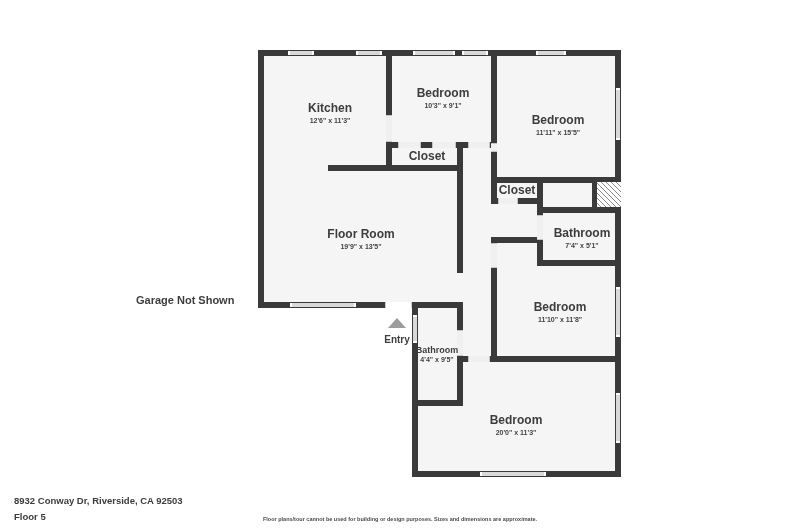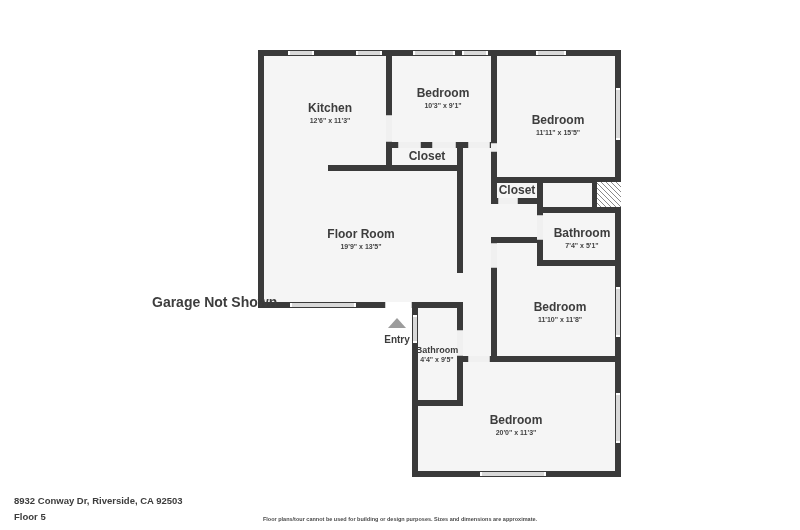--- a/index.html
+++ b/index.html
@@ -24,21 +24,21 @@
   }
   .room-label{position:absolute;transform:translate(-50%,-50%);text-align:center;white-space:nowrap;}
   .rn{font-size:12px;font-weight:700;line-height:1.15;color:#3d3d3d;}
   .rd{font-size:7px;font-weight:600;line-height:1.3;color:#434343;}
   .entry-label{position:absolute;transform:translate(-50%,-50%);font-size:10px;font-weight:700;white-space:nowrap;text-align:center;}
   .entry-arrow{
     position:absolute;left:388px;top:318px;width:0;height:0;
     border-left:9px solid transparent;border-right:9px solid transparent;
     border-bottom:10px solid #9c9c9c;
   }
-  .garage-note{position:absolute;left:152px;top:294px;width:112px;text-align:right;font-size:14px;font-weight:700;white-space:nowrap;}
+  .garage-note{position:absolute;left:136px;top:294px;width:112px;font-size:11px;font-weight:700;white-space:nowrap;}
   .footer-address{position:absolute;left:14px;top:495px;font-size:9.5px;font-weight:600;color:#3c3c3c;white-space:nowrap;}
   .footer-floor{position:absolute;left:14px;top:511px;font-size:9.5px;font-weight:600;color:#3c3c3c;white-space:nowrap;}
   .footer-disclaimer{position:absolute;left:400px;top:516px;transform:translateX(-50%);font-size:5.5px;font-weight:600;color:#4a4a4a;white-space:nowrap;}
 </style>
 </head>
 <body>
 
 <div id="plan">
 
   <div class="floor" style="left:258px;top:50px;width:363px;height:258px;"></div>

